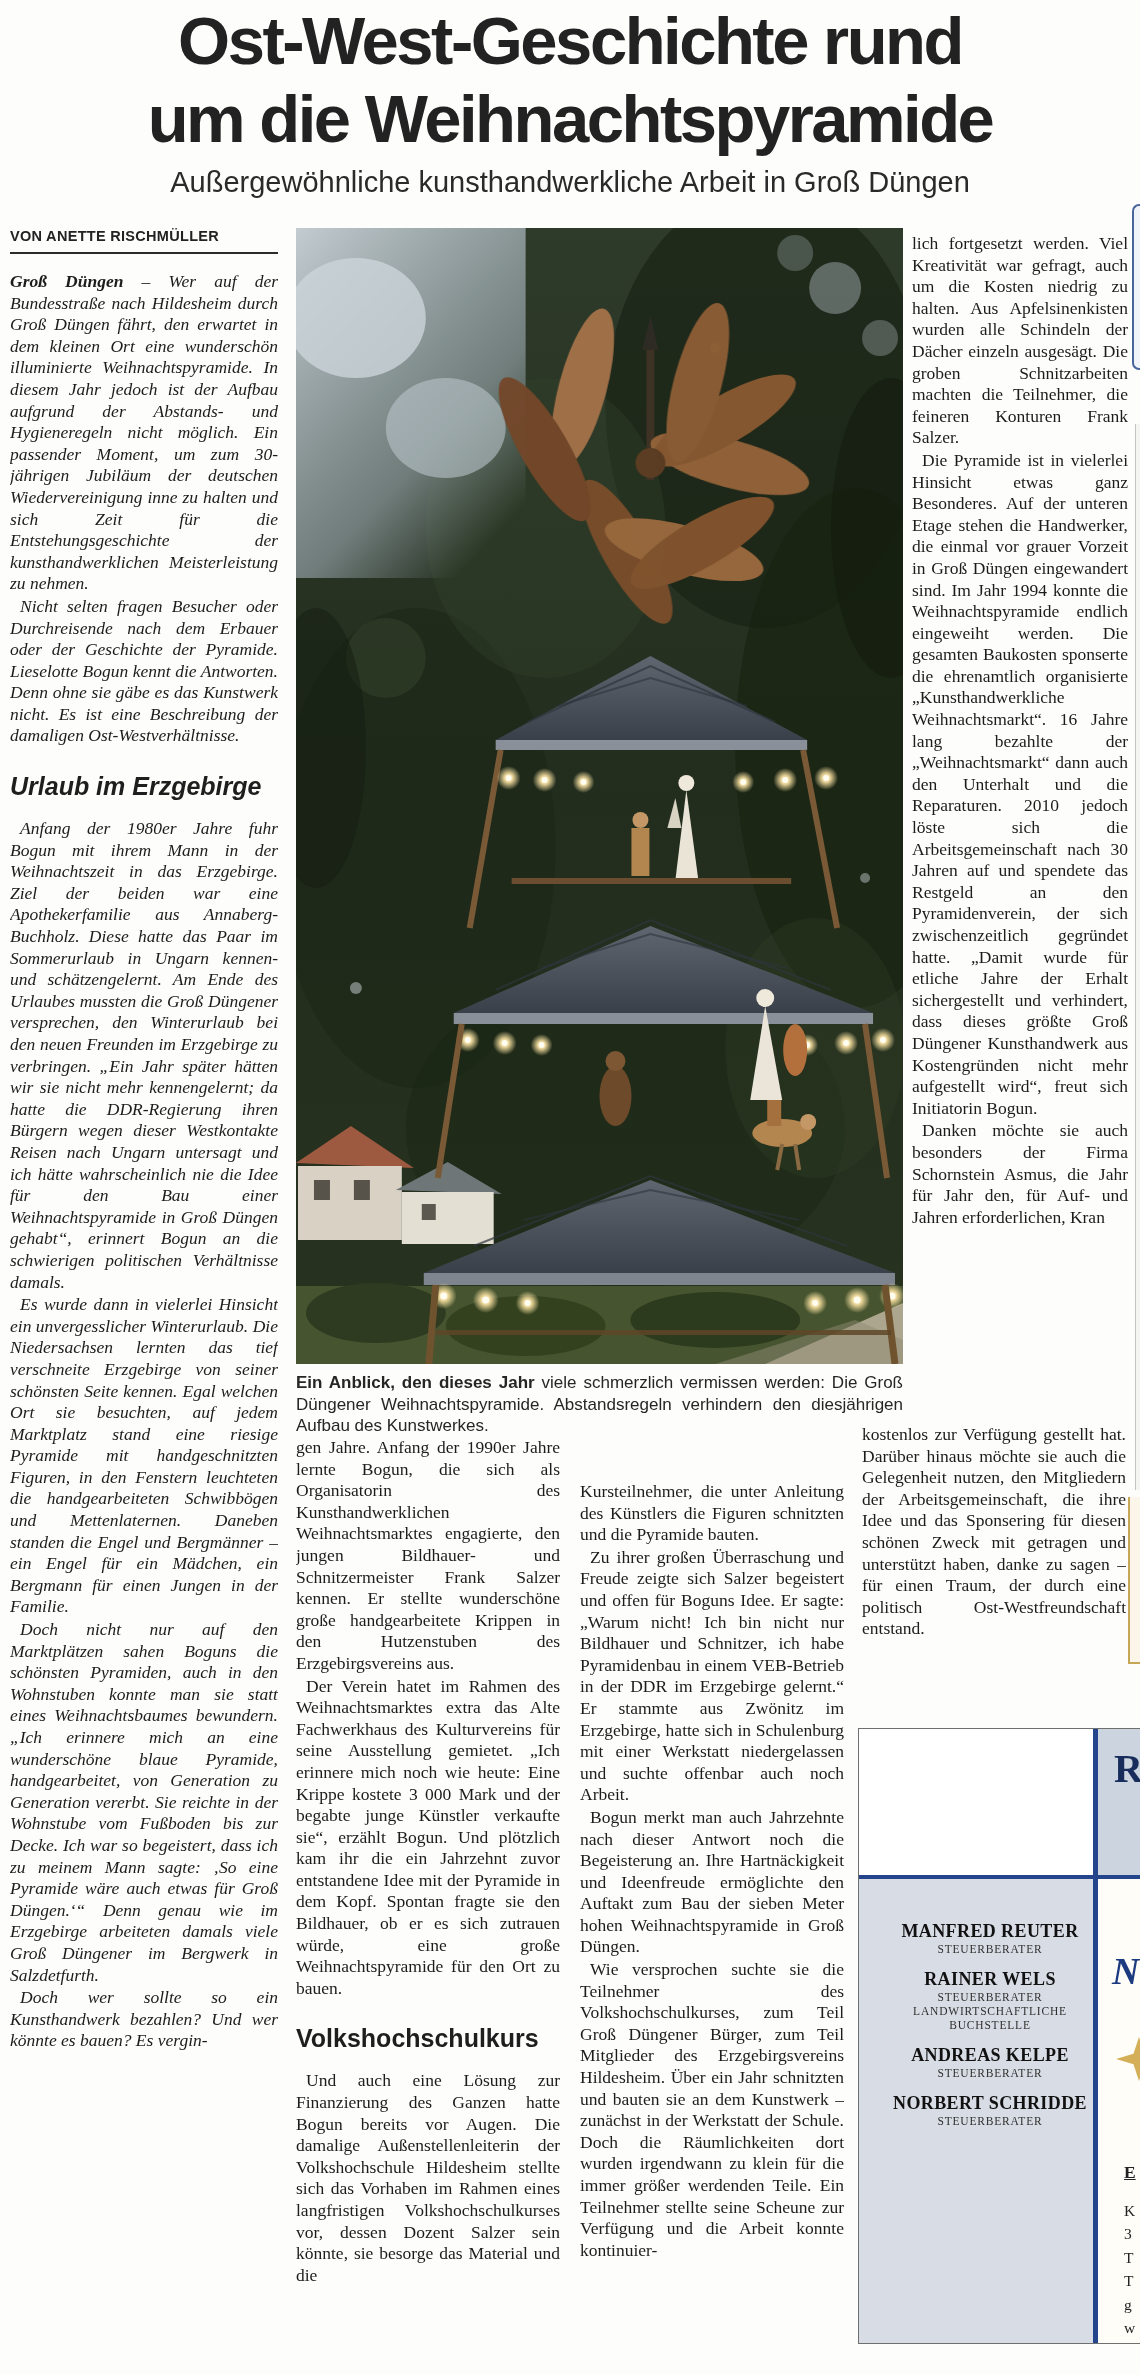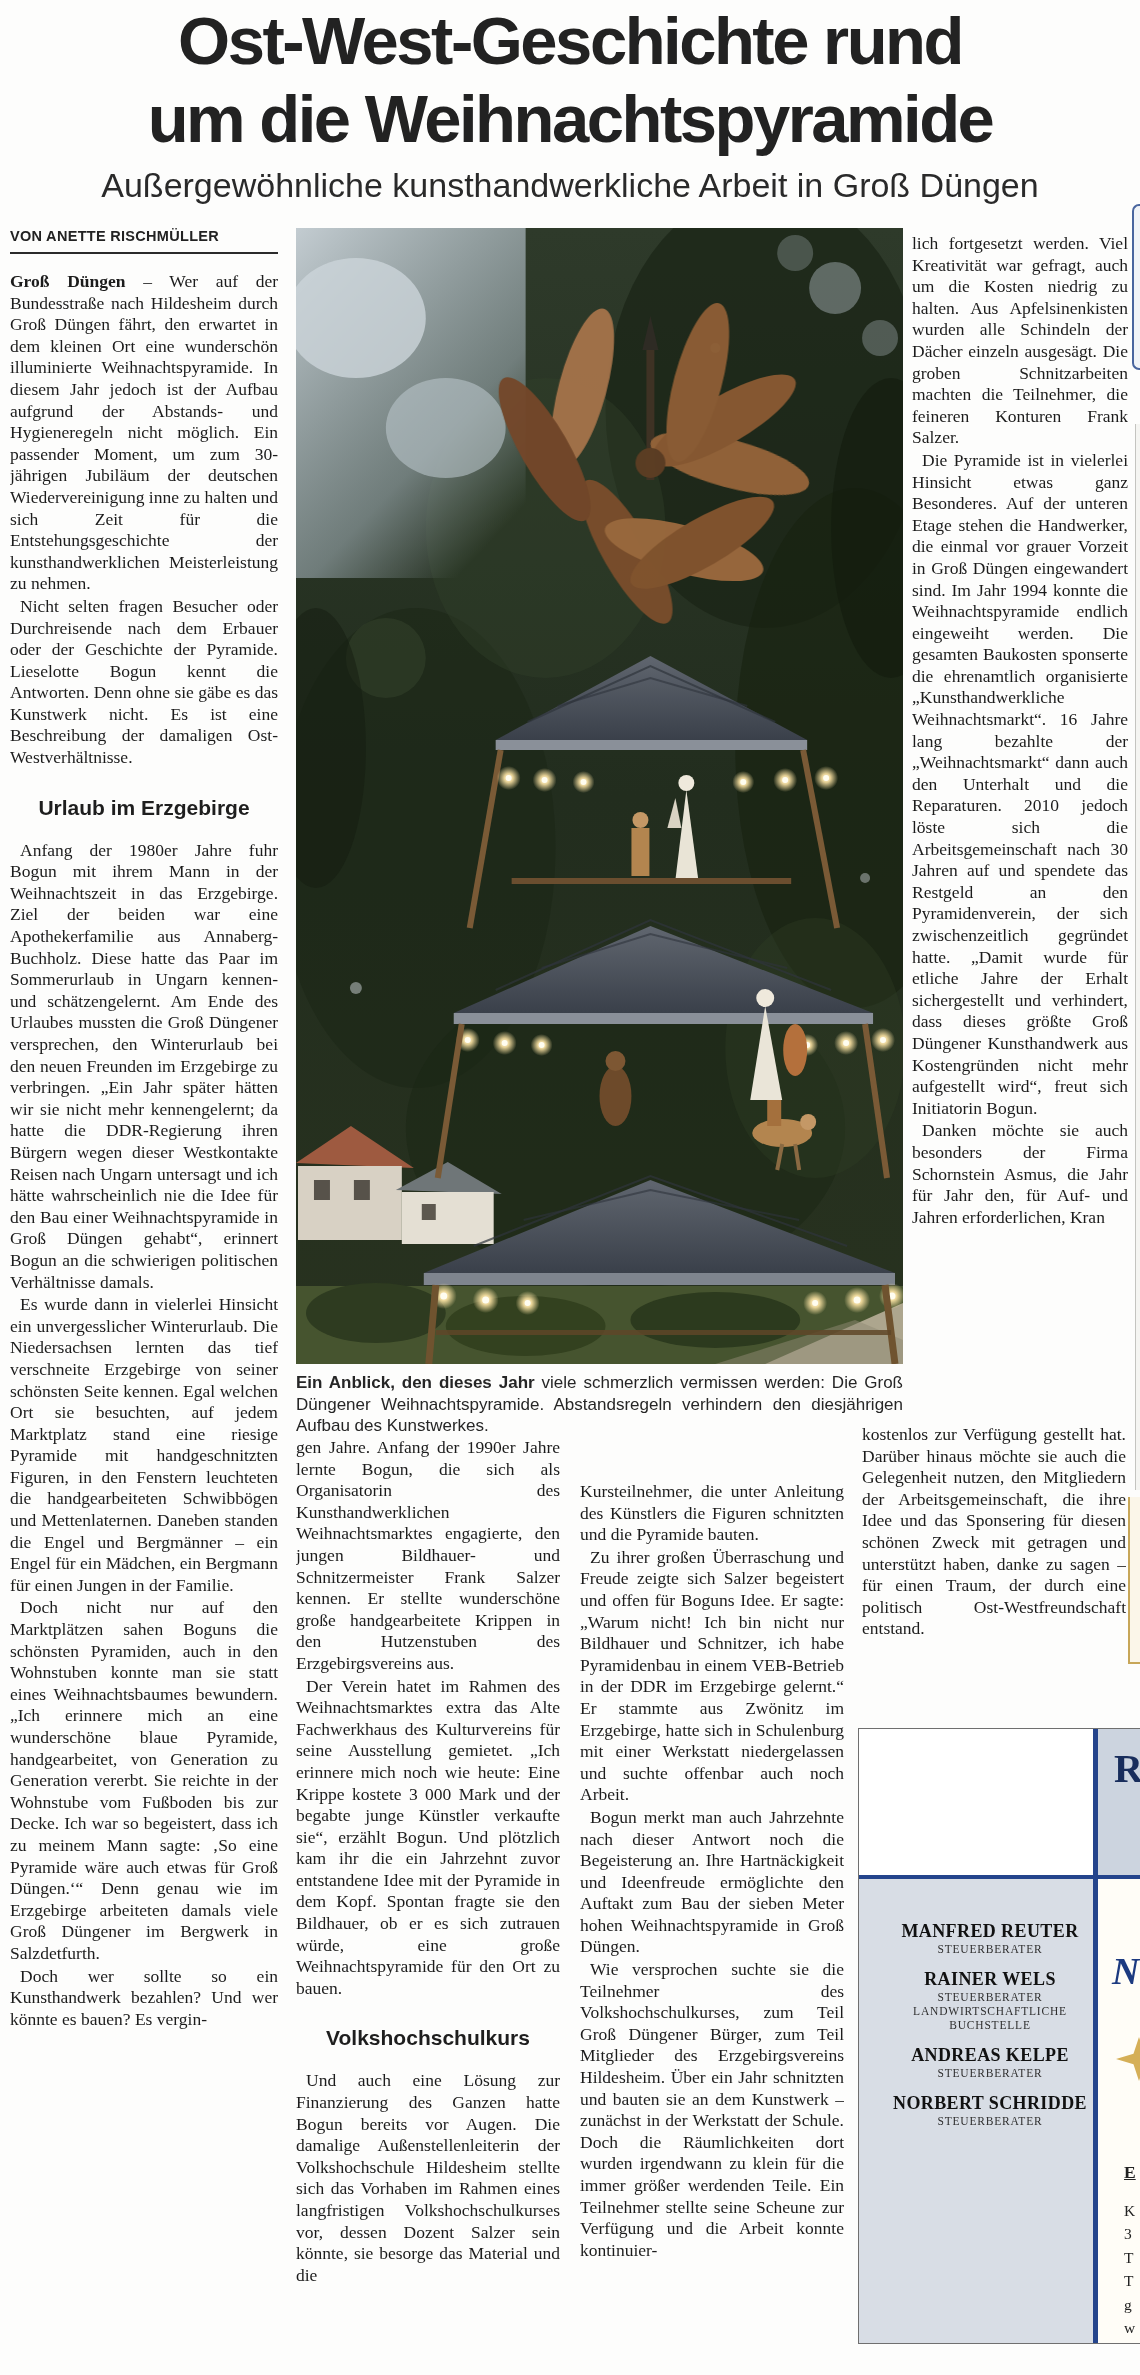--- a/index.html
+++ b/index.html
@@ -9,44 +9,44 @@
   }
   .abs{position:absolute;}
   
   #headline{
     left:0;top:2px;width:1140px;text-align:center;
     font-family:"Liberation Sans",sans-serif;font-weight:bold;
     font-size:67px;line-height:78px;letter-spacing:-2.5px;color:#222;
   }
   #subhead{
     left:0;top:166px;width:1140px;text-align:center;
-    font-family:"Liberation Sans",sans-serif;font-size:34px;color:#2a2a2a;
+    font-family:"Liberation Sans",sans-serif;font-size:29px;color:#2a2a2a;
   }
   #byline{
     left:10px;top:228px;width:268px;
     font-family:"Liberation Sans",sans-serif;font-weight:bold;
     font-size:14.5px;letter-spacing:.3px;color:#222;
   }
   #byline-rule{left:10px;top:252px;width:268px;height:2px;background:#2b2b2b;}
   
   .col{
     font-family:"Liberation Serif","DejaVu Serif",serif;
     font-size:17.5px;line-height:21.6px;text-align:justify;
     color:#1c1c1c;overflow:hidden;hyphens:auto;overflow-wrap:break-word;
   }
   .col p{margin:0;}
   .col p.ind{text-indent:10px;}
   .col p.gap{margin-top:1px;}
   .lead-in{font-weight:bold;}
   .sec-heading{
     font-family:"Liberation Sans",sans-serif;font-weight:bold;
-    font-size:21px;line-height:24px;text-align:center;
+    font-size:25px;line-height:24px;text-align:left;
     margin:27px 0 20px 0;color:#1e1e1e;text-indent:0;
   }
-  #col1{left:10px;top:271px;width:268px;height:2104px;}
+  #col1{left:10px;top:271px;width:268px;height:2104px;font-style:italic;}
   #col2{left:296px;top:1437px;width:264px;height:938px;}
   #col3{left:580px;top:1437px;width:264px;height:938px;margin-top:44px;}
   #col4a{left:912px;top:233px;width:216px;height:1188px;}
   #col4b{left:862px;top:1424px;width:264px;height:290px;}
   
   #photo{left:296px;top:228px;width:607px;height:1136px;}
   #caption{
     left:296px;top:1372px;width:607px;
     font-family:"Liberation Sans",sans-serif;font-size:17px;
     line-height:21.5px;color:#262626;text-align:justify;

